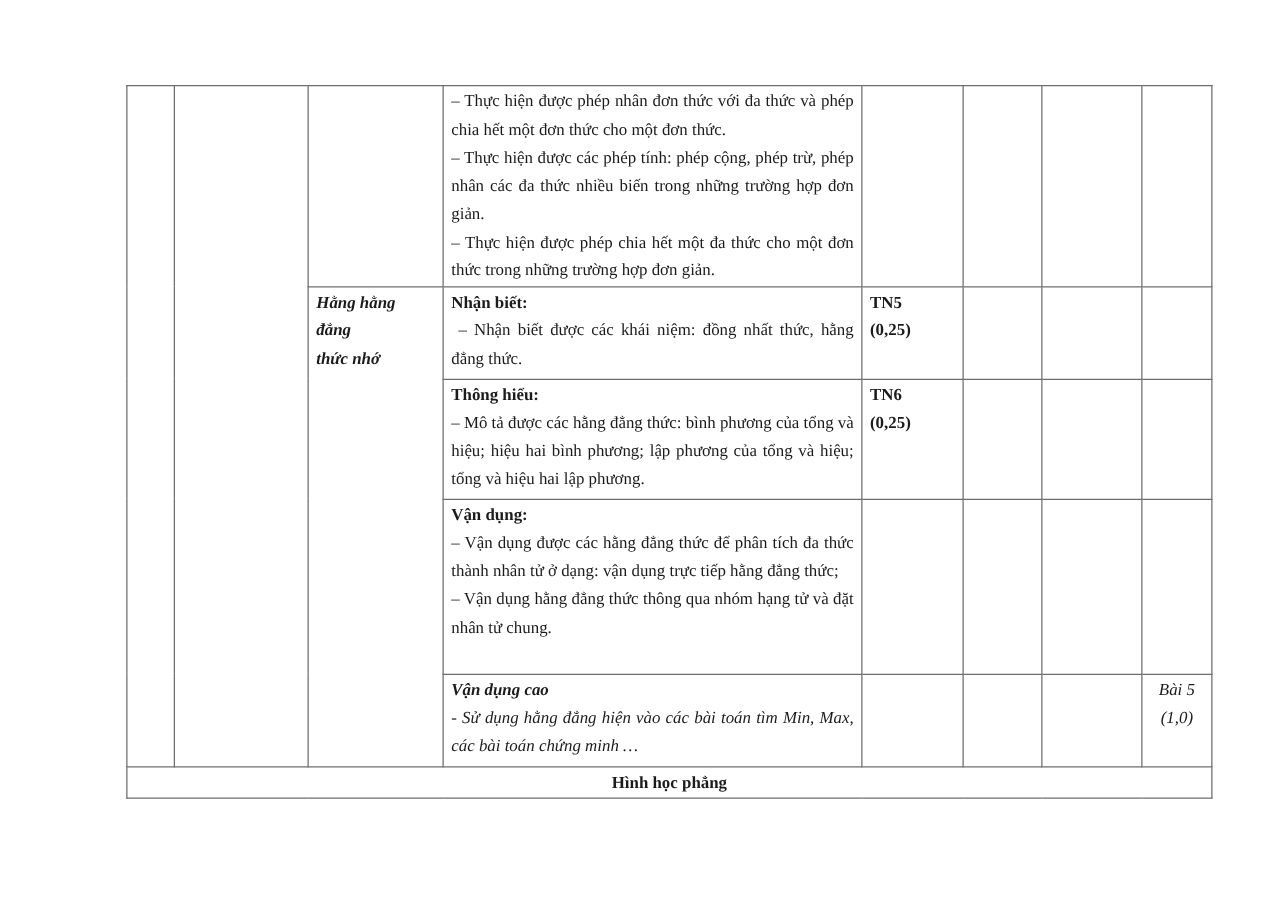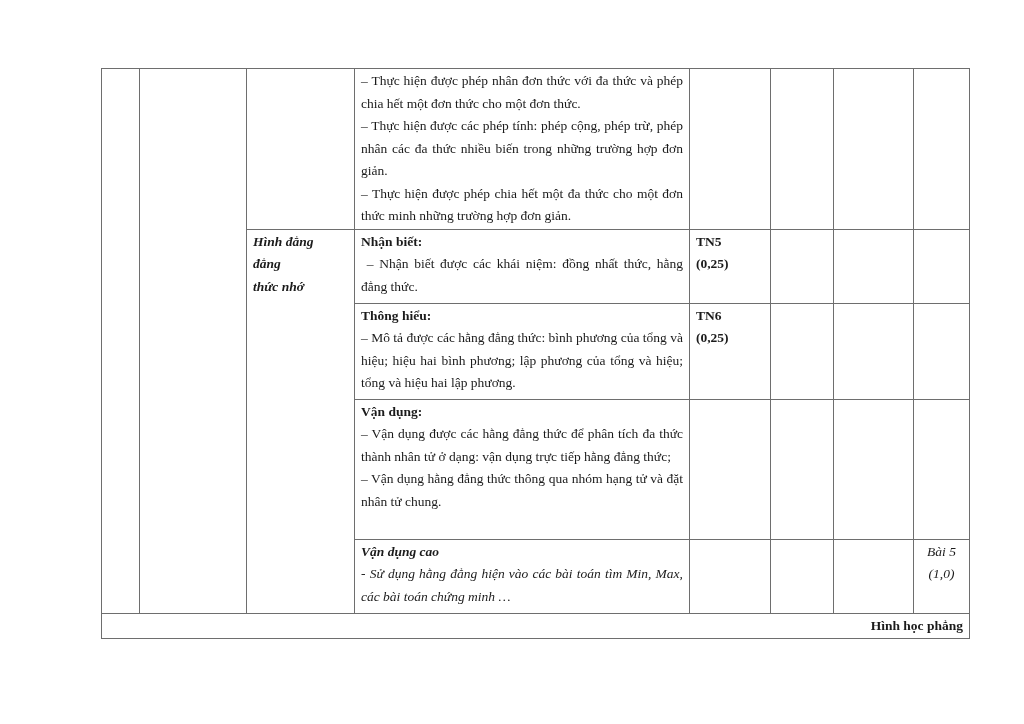--- a/index.html
+++ b/index.html
@@ -42,21 +42,21 @@
   p.just { text-align: justify; }
   p.head { font-weight: bold; }
   td.topic {
     font-weight: bold;
     font-style: italic;
     padding-top: 2px;
   }
   td.ans { padding-top: 2px; font-weight: bold; }
   td.exercise { padding-top: 2px; text-align: center; }
   td.footer {
-    text-align: right;
+    text-align: center;
     font-weight: bold;
     vertical-align: middle;
     padding: 0;
     line-height: 16px;
     font-size: 13.5px;
   }
 </style>
 </head>
 <body>
 
@@ -73,30 +73,30 @@
       <col style="width:56px">
     </colgroup>
     <tbody>
       <tr class="r1">
         <td rowspan="5"></td>
         <td rowspan="5"></td>
         <td></td>
         <td>
           <p class="just">– Thực hiện được phép nhân đơn thức với đa thức và phép chia hết một đơn thức cho một đơn thức.</p>
           <p class="just">– Thực hiện được các phép tính: phép cộng, phép trừ, phép nhân các đa thức nhiều biến trong những trường hợp đơn giản.</p>
-          <p class="just">– Thực hiện được phép chia hết một đa thức cho một đơn thức minh những trường hợp đơn giản.</p>
+          <p class="just">– Thực hiện được phép chia hết một đa thức cho một đơn thức trong những trường hợp đơn giản.</p>
         </td>
         <td></td>
         <td></td>
         <td></td>
         <td></td>
       </tr>
       <tr class="r2">
         <td class="topic" rowspan="4">
-          <div>Hình đẳng</div>
+          <div>Hằng hằng</div>
           <div>đẳng</div>
           <div>thức nhớ</div>
         </td>
         <td>
           <p class="head">Nhận biết:</p>
           <p class="just">&nbsp;– Nhận biết được các khái niệm: đồng nhất thức, hằng đẳng thức.</p>
         </td>
         <td class="ans">
           <div>TN5</div>
           <div>(0,25)</div>

